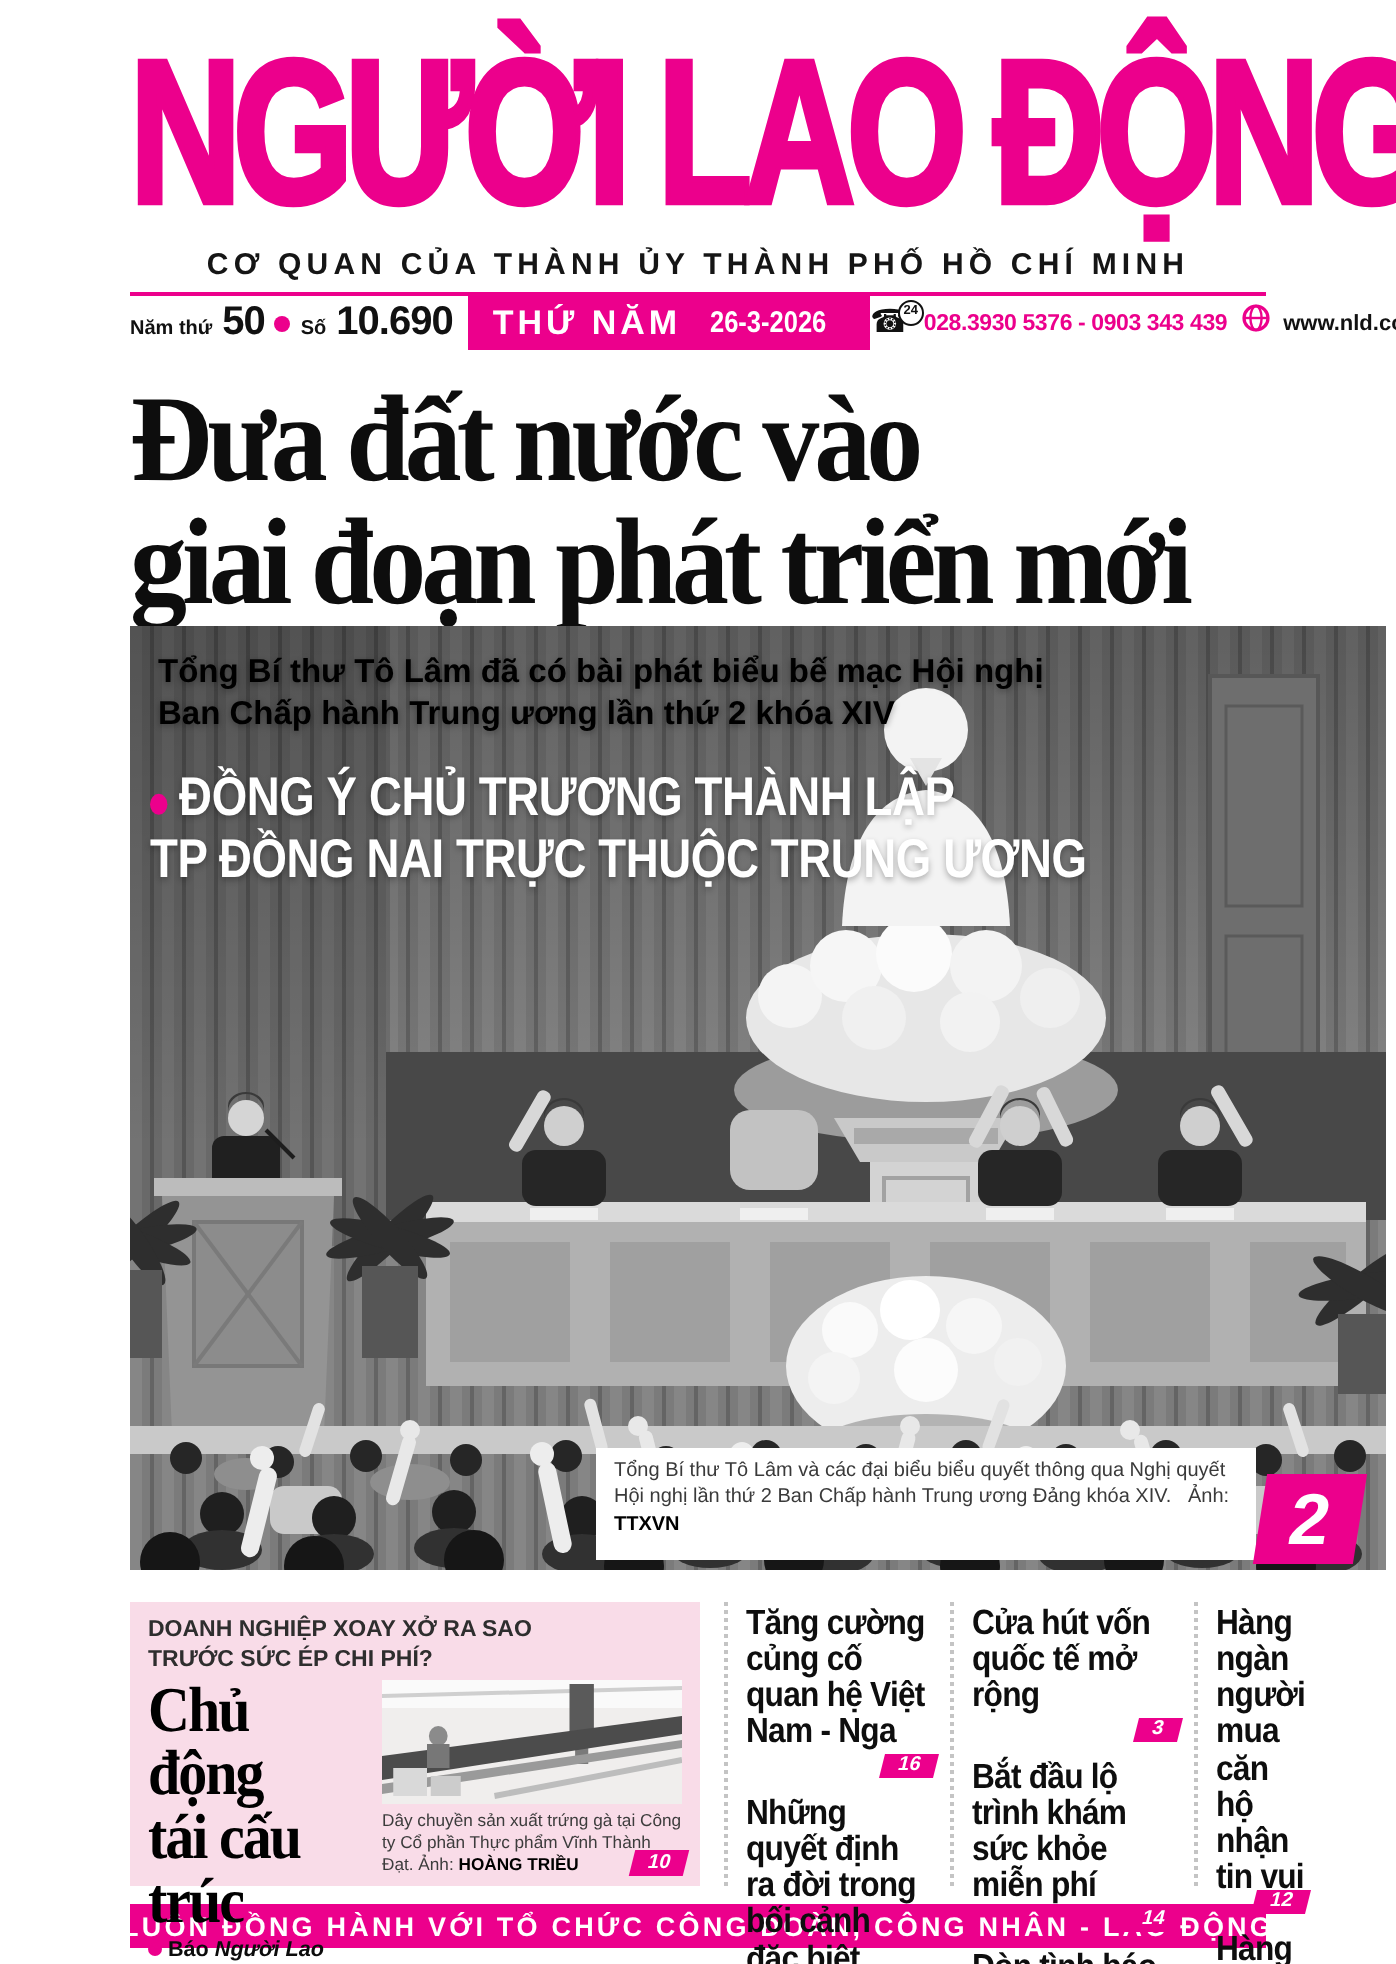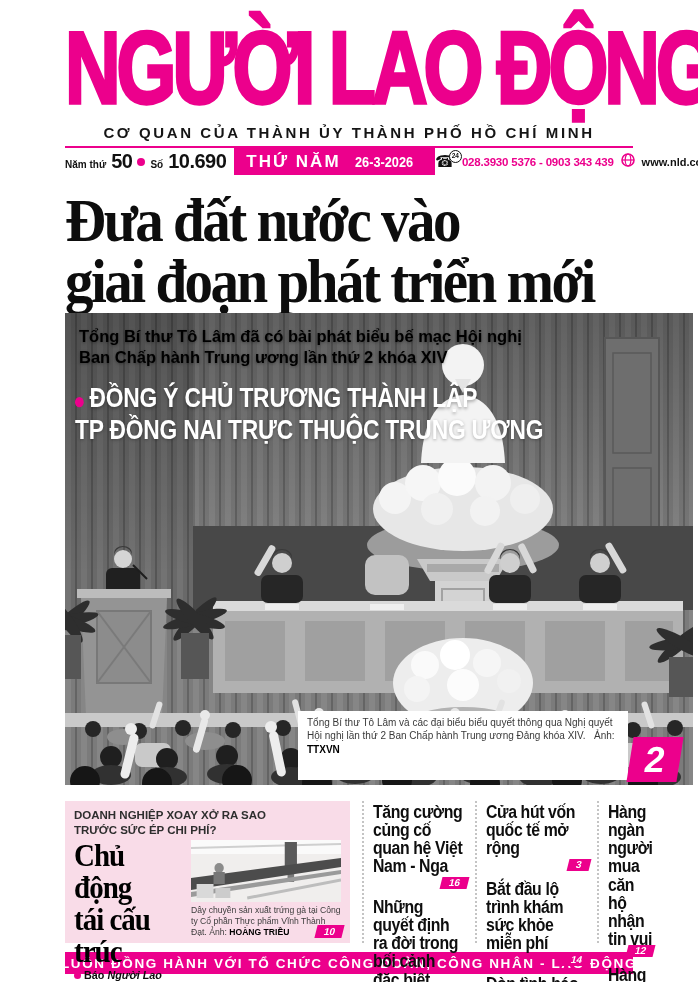--- a/index.html
+++ b/index.html
@@ -33,21 +33,21 @@
         font-size:57px;line-height:57px;letter-spacing:-2.5px;transform:scaleY(1.08);transform-origin:top left;}
 
   
   .photo{position:relative;width:628px;height:472px;margin-top:10px;overflow:hidden;background:#7b7b7b;}
   .photo svg{position:absolute;inset:0;}
   .deck{position:absolute;left:14px;top:13px;color:#000000;font-weight:bold;font-size:16.5px;line-height:1.28;
         text-shadow:0 1px 3px rgba(0,0,0,.35);}
   .subhead{position:absolute;left:10px;top:70px;color:#fff;font-weight:bold;font-size:23.5px;line-height:1.14;
         transform:scale(.97,1.16);transform-origin:top left;letter-spacing:-0.2px;text-shadow:0 1px 3px rgba(0,0,0,.3);}
   .subhead .dot{width:9px;height:9px;margin-right:6px;}
-  .caption-box{position:absolute;left:233px;bottom:5px;width:312px;background:#fff;padding:5px 9px 23px 9px;
+  .caption-box{position:absolute;left:233px;bottom:5px;width:312px;background:#fff;padding:5px 9px 10px 9px;
         font-size:10px;line-height:1.38;color:#3a3a3a;}
   .caption-box b{color:#000;}
   .pgbadge-big{position:absolute;right:13px;bottom:3px;width:50px;height:45px;background:#EC008C;
         transform:skewX(-9deg);display:flex;align-items:center;justify-content:center;
         color:#fff;font-weight:bold;font-size:36px;}
 
   
   .teasers{display:flex;margin-top:16px;height:142px;}
   .feature{width:285px;min-width:285px;background:#F9DCE8;position:relative;padding:7px 9px;box-sizing:border-box;}
   .kicker{font-size:11.5px;font-weight:bold;color:#2e2e2e;line-height:1.3;}

